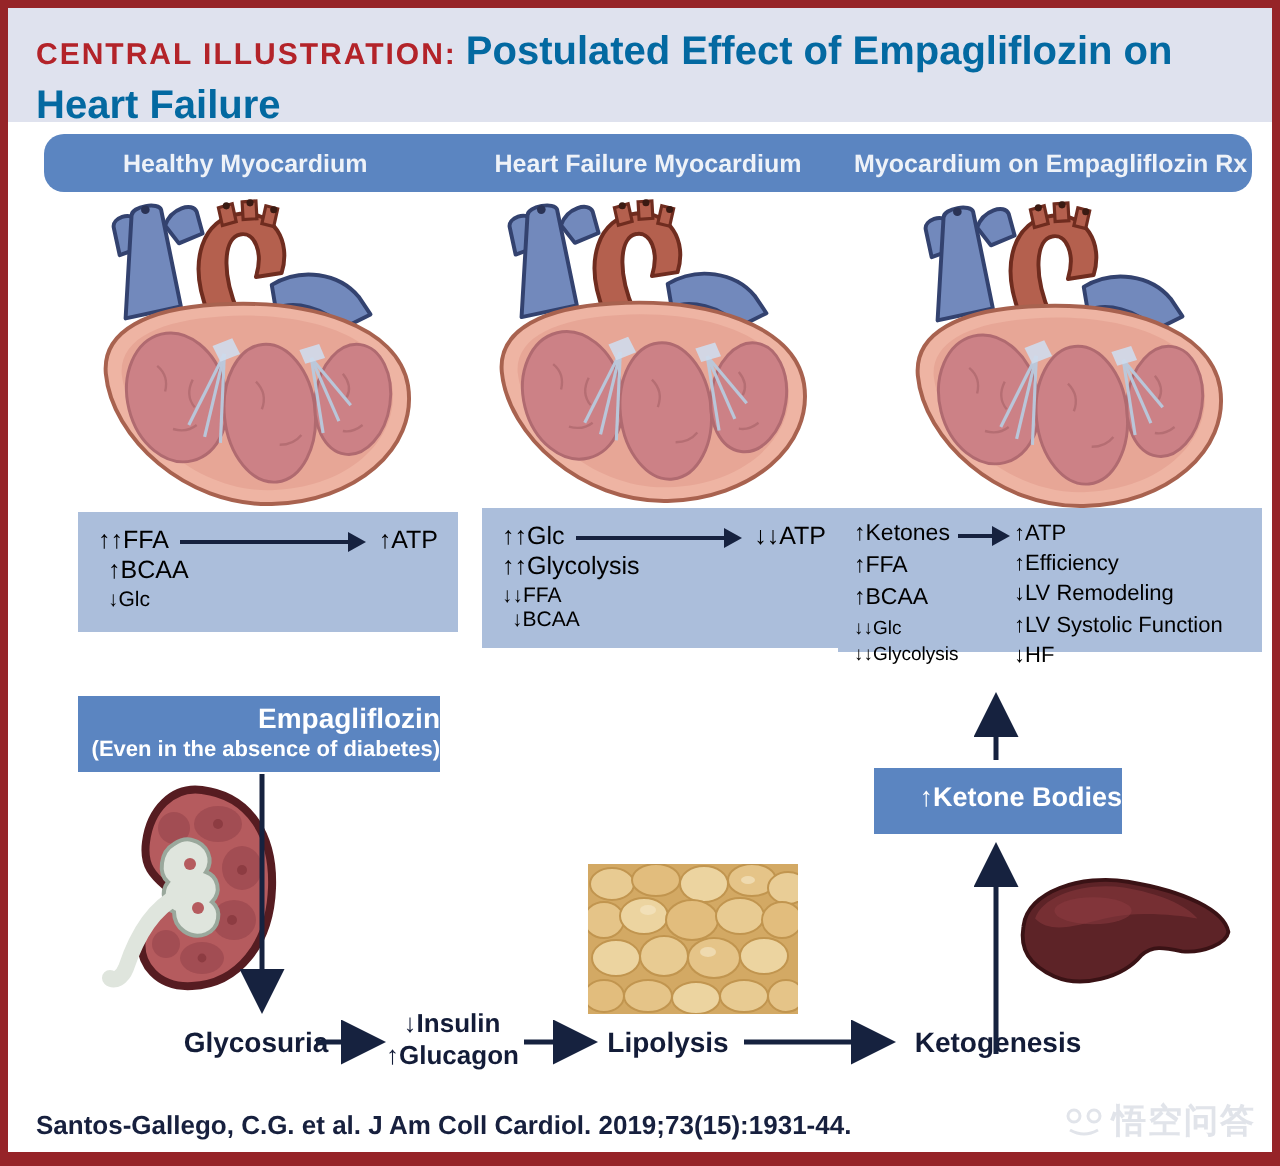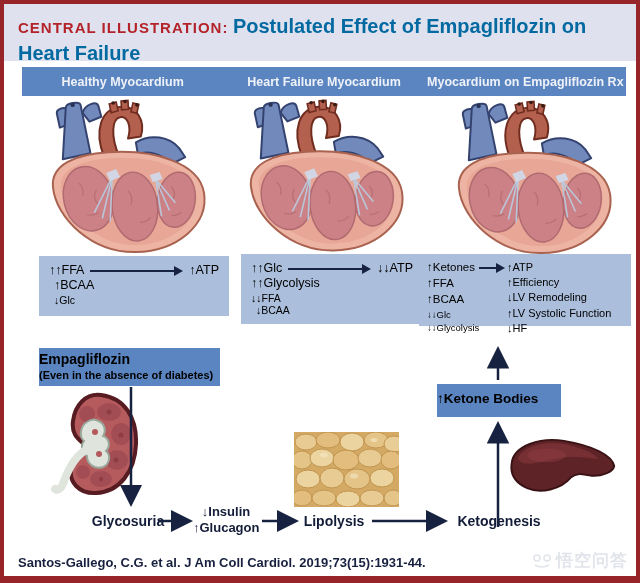--- a/index.html
+++ b/index.html
@@ -12,21 +12,21 @@
   
   .title-bar{
     position:absolute;left:0;top:0;width:100%;height:57px;box-sizing:border-box;
     background:#dfe2ee;padding:9px 40px 0 14px;line-height:1.35;
   }
   .title-red{color:#b32329;font-weight:700;font-size:15px;letter-spacing:1px;}
   .title-navy{color:#0369a1;font-weight:700;font-size:20px;}
   
   .header-bar{
     position:absolute;left:18px;top:63px;width:604px;height:29px;
-    background:#5b85c1;display:flex;align-items:center;
+    background:#5b85c1;display:flex;align-items:center;border-radius:10px;
   }
   .hcol{flex:1;text-align:center;color:#eef2f8;font-weight:700;font-size:12.5px;}
   
   .box{
     position:absolute;background:#abbedb;color:#000000;font-weight:400;
     box-sizing:border-box;padding:7px 10px;font-size:12.5px;line-height:1.22;
   }
   .box .row{display:flex;align-items:center;}
   .sm{font-size:10.5px;}
   .harrow{position:relative;height:2px;background:#16223f;flex:1;margin:0 8px 0 6px;align-self:center;min-width:16px;}
@@ -35,21 +35,21 @@
   .box1{left:35px;top:252px;width:190px;height:60px;}
   .box2{left:237px;top:250px;width:182px;height:70px;}
   .box3{left:415px;top:250px;width:212px;height:72px;display:flex;font-size:11.5px;padding:6px 6px 6px 8px;}
   .box3 .colL{width:80px;}
   .box3 .colR{flex:1;white-space:nowrap;font-size:11px;}
   .box3 .colL .sm,.box3 .colR .sm{font-size:9.5px;}
   .box3 div{line-height:1.38;}
   .indent1{margin-left:5px;}
   
   .bluebox{
-    position:absolute;background:#5b85c1;color:#000000;text-align:left;
+    position:absolute;background:#5b85c1;color:#ffffff;text-align:right;
     box-sizing:border-box;font-weight:700;
   }
   .empa{left:35px;top:344px;width:181px;height:38px;padding-top:3px;}
   .empa .l1{font-size:14px;line-height:1.25;}
   .empa .l2{font-size:11px;line-height:1.2;}
   .ketone{left:433px;top:380px;width:124px;height:33px;font-size:13.5px;padding-top:7px;}
   
   .flow-label{position:absolute;color:#131c38;font-weight:700;font-size:14px;text-align:center;}
   .flow-stack{position:absolute;color:#131c38;font-weight:700;font-size:13px;line-height:1.25;text-align:center;}
   

